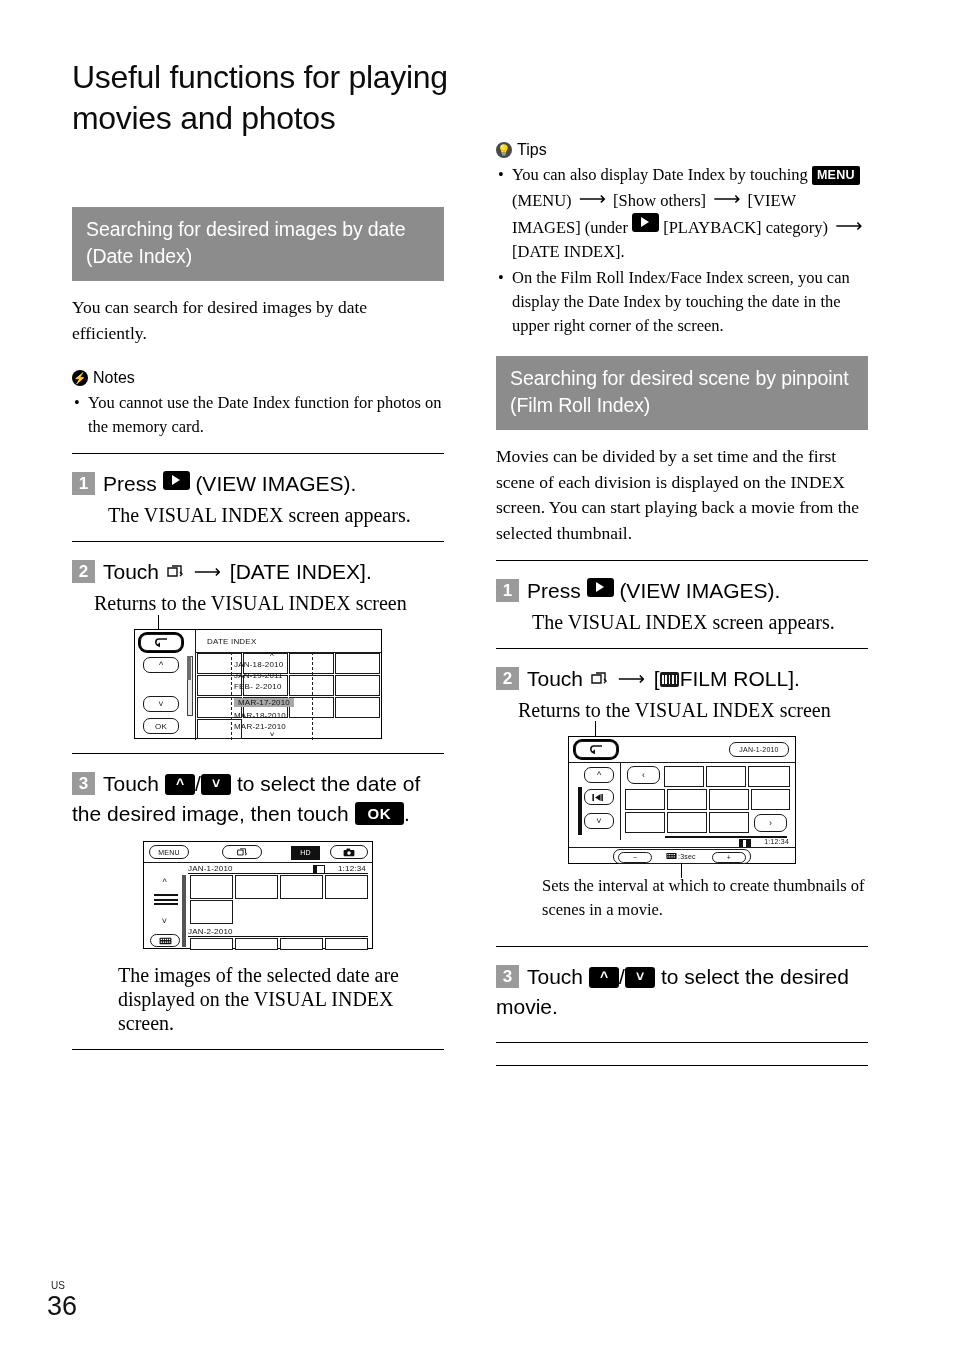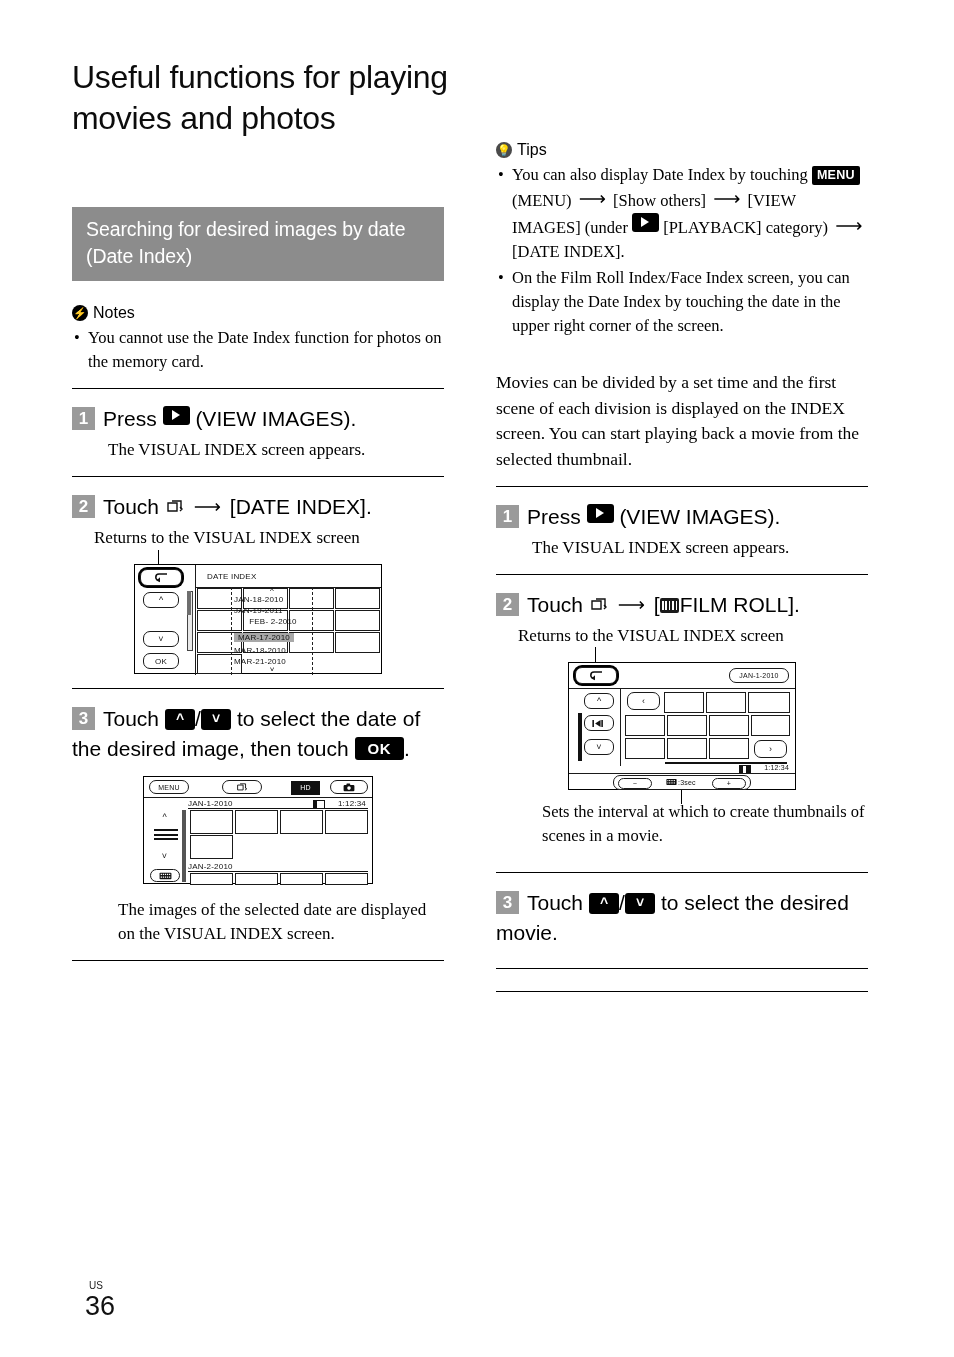--- a/index.html
+++ b/index.html
@@ -33,21 +33,21 @@
     padding:9px 14px 11px 14px;
     letter-spacing:-0.1px;
   }
 
   
   .serif{
     font-family:"Liberation Serif", serif;
     font-size:17.5px; line-height:25.5px; color:#000;
   }
   .para{ margin:14px 0 0 0; }
-  .sub{ font-family:"Liberation Serif", serif; font-size:17px; line-height:24px; }
+  .sub{ font-family:"Liberation Serif", serif; font-size:20px; line-height:24px; }
 
   
   .nt-head{
     display:flex; align-items:center; gap:5px;
     font-family:"Liberation Sans", sans-serif;
     font-size:16px; line-height:20px; margin-top:22px;
   }
   .nt-badge{
     display:inline-block; width:16px; height:16px; border-radius:50%;
     background:#000; color:#fff; font-size:11px; line-height:16px;
@@ -146,21 +146,21 @@
   .lbl.sm{ font-size:7px; }
   .chev{ font-size:9px; line-height:1; color:#111; }
 
   
   .callout{
     position:absolute; background:#000; width:1.2px;
   }
 
   
   .footer{
-    position:absolute; left:47px; top:1280px; width:80px;margin-left:38px;
+    position:absolute; left:47px; top:1280px; width:80px;
   }
   .footer .us{
     font-family:"Liberation Sans", sans-serif;
     font-size:10px; line-height:11px; color:#222; margin-left:4px;
   }
   .footer .pg{
     font-family:"Liberation Sans", sans-serif;
     font-size:27px; line-height:30px; color:#111;
   }
 
@@ -174,20 +174,21 @@
 <body>
 
 <div class="page">
 
   <h1 class="doc-title">Useful functions for playing movies and photos</h1>
 
   <div class="col-left">
 
     <div class="sect-bar">Searching for desired images by date (Date Index)</div>
 
+    <div class="serif para">You can search for desired images by date efficiently.</div>
 
     <div class="nt-head">
       <span class="nt-badge">⚡</span>
       <span>Notes</span>
     </div>
     <ul class="bul">
       <li>You cannot use the Date Index function for photos on the memory card.</li>
     </ul>
 
     <hr class="hr">
@@ -263,21 +264,21 @@
               <div class="cell" style="position:absolute;left:92px;top:44px;width:45px;height:21px;"></div>
               <div class="cell" style="position:absolute;left:138px;top:44px;width:45px;height:21px;"></div>
               <div class="cell" style="position:absolute;left:0;top:66px;width:45px;height:20px;"></div>
             </div>
 
             <div style="position:absolute; left:96px; top:22px; width:80px; height:88px;
                         border-left:1.2px dashed #222; border-right:1.2px dashed #222;">
               <div style="text-align:center; line-height:7px; font-size:8px;">^</div>
               <div class="lbl" style="margin:1px 0 0 2px;">JAN-18-2010</div>
               <div class="lbl" style="margin:2px 0 0 2px;">JAN-19-2011</div>
-              <div class="lbl" style="margin:2px 0 0 2px;text-align:center;">FEB- 2-2010</div>
+              <div class="lbl" style="margin:2px 0 0 2px;">FEB- 2-2010</div>
               <div class="lbl" style="margin:2px 0 0 2px; background:#a8a8a8; display:inline-block; padding:0 4px;">MAR-17-2010</div>
               <div class="lbl" style="margin:2px 0 0 2px;">MAR-18-2010</div>
               <div class="lbl" style="margin:2px 0 0 2px;">MAR-21-2010</div>
               <div style="text-align:center; line-height:8px; font-size:8px;">˅</div>
             </div>
           </div>
         </div>
       </div>
     </div>
 
@@ -392,20 +393,21 @@
         <span class="k-view"></span>
         <span>[PLAYBACK] category)</span>
         <span class="arrow-r">⟶</span>
         <span>[DATE INDEX].</span>
       </li>
       <li>On the Film Roll Index/Face Index screen, you can display the Date Index by touching the date in the upper right corner of the screen.</li>
     </ul>
 
     <div style="height:18px;"></div>
 
+    <div class="sect-bar">Searching for desired scene by pinpoint (Film Roll Index)</div>
 
     <div class="serif para">Movies can be divided by a set time and the first scene of each division is displayed on the INDEX screen. You can start playing back a movie from the selected thumbnail.</div>
 
     <hr class="hr">
 
     <div class="step">
       <div class="step-line">
         <span class="step-num">1</span><span>Press</span>
         <span class="k-view"></span>
         <span>(VIEW IMAGES).</span>

